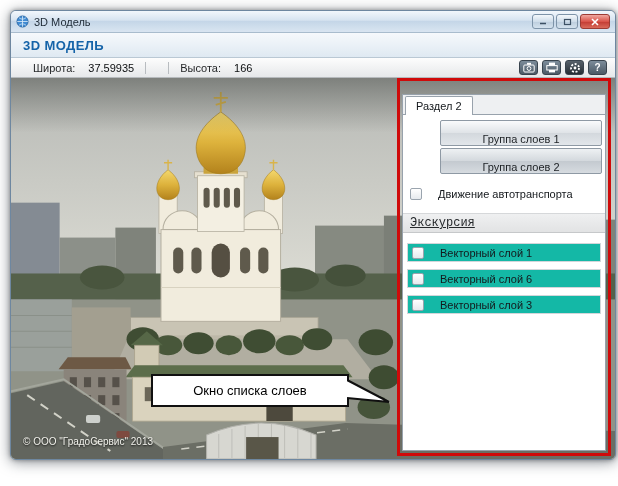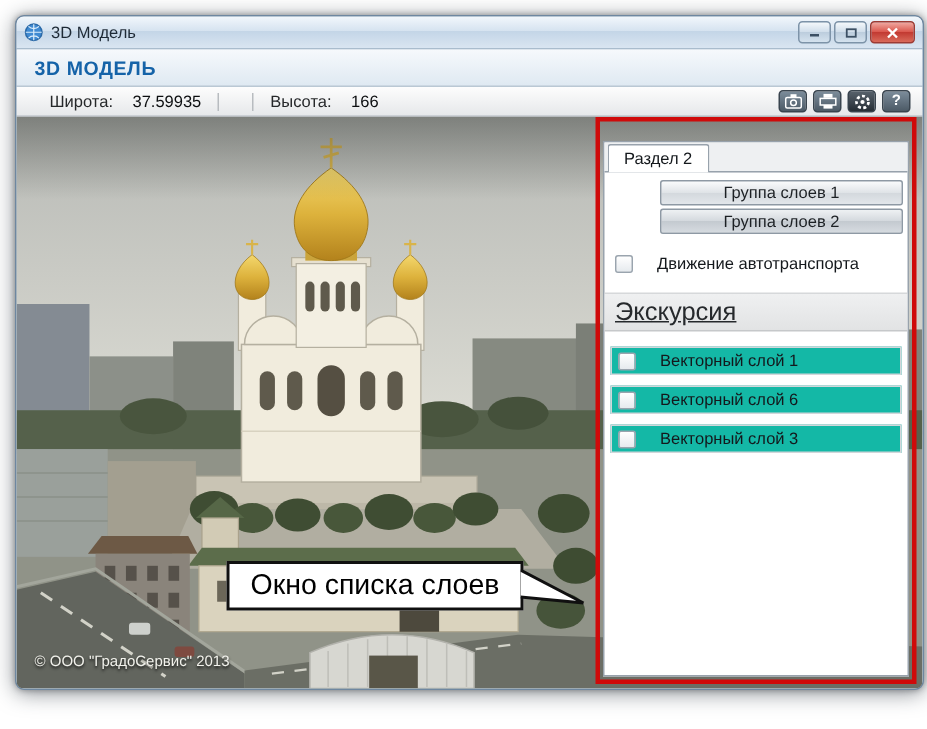--- a/index.html
+++ b/index.html
@@ -70,21 +70,21 @@
   .scene { position: absolute; inset: 0; width: 100%; height: 100%; display: block; }
   .copyright {
     position: absolute; left: 12px; bottom: 12px; z-index: 2;
     font-size: 10px; color: #f2f2ec; text-shadow: 0 1px 2px rgba(0,0,0,.85);
   }
   
   .callout {
     position: absolute; left: 140px; top: 296px; width: 198px; height: 33px; z-index: 3;
     background: #fff; border: 2px solid #101010;
     display: flex; align-items: center; justify-content: center;
-    font-size: 19px; color: #000;
+    font-size: 13px; color: #000;
   }
   .callout-arrow { position: absolute; left: 336px; top: 298px; z-index: 4; }
   
   .annotation {
     position: absolute; top: 0; right: 4px; width: 214px; bottom: 3px; z-index: 5;
     border: 3px solid #cf0a0a;
   }
   .panel {
     position: absolute; left: 2px; right: 2px; top: 13px; bottom: 2px;
     background: #fff; border: 1px solid #98a2ac;
@@ -96,39 +96,39 @@
   }
   .tab {
     font-size: 11px; height: 18px; padding: 3px 10px 0; margin-right: 2px;
     border: 1px solid #98a2ac; border-bottom: none; border-radius: 2px 2px 0 0;
     background: linear-gradient(#d9dde1, #c3c9cf); color: #5d6b79; cursor: pointer;
   }
   .tab.active { background: #fff; color: #14181c; height: 19px; margin-bottom: -1px; }
   .panel-body { flex: 1; padding: 4px 3px; overflow: hidden; }
   .gbtn {
     display: block; width: calc(100% - 34px); margin: 1px 0 2px auto; height: 17px;
-    font-size: 11px; color: #1c2024; font-family: inherit; cursor: pointer; padding: 2px;
+    font-size: 11px; color: #1c2024; font-family: inherit; cursor: pointer; padding: 12px;
     border: 1px solid #8e99a4; border-radius: 2px;
     background: linear-gradient(#fafbfc, #dfe3e7 50%, #d3d8dd 51%, #e2e6ea);
   }
   .gbtn.g2 { background: linear-gradient(#eef1f3, #d3d8dd 50%, #c4cad0 51%, #d6dbe0); }
   .chkrow {
     display: flex; align-items: center; gap: 16px; height: 19px; padding: 0 4px;
     font-size: 11px; color: #14181c; cursor: pointer;
   }
   .chkrow.traffic { margin-top: 10px; }
   .chk {
     width: 12px; height: 12px; flex: 0 0 auto;
     border: 1px solid #9aa4ae; border-radius: 2px;
     background: linear-gradient(#ffffff, #e6eaee);
   }
   .excursion {
-    margin: 10px -3px 10px; padding: 2px 7px; font-size: 17px;
+    margin: 10px -3px 10px; padding: 2px 7px; font-size: 12px;
     background: linear-gradient(#eff0f1, #e2e3e4);
-    border-top: 1px solid #d6d8da; border-bottom: 1px solid #c6c8ca;
+    border-top: 1px solid #d6d8da; border-bottom: 1px solid #c6c8ca; font-family: Liberation Mono, monospace;
   }
   .excursion a { color: #26292c; text-decoration: underline; cursor: pointer; }
   .chkrow.boxed { border: 1px solid #d2d6da; margin: 0 1px 7px; background: #14b8a6; }
 </style>
 </head>
 <body>
 
 <div class="window">
 
   <div class="titlebar">

